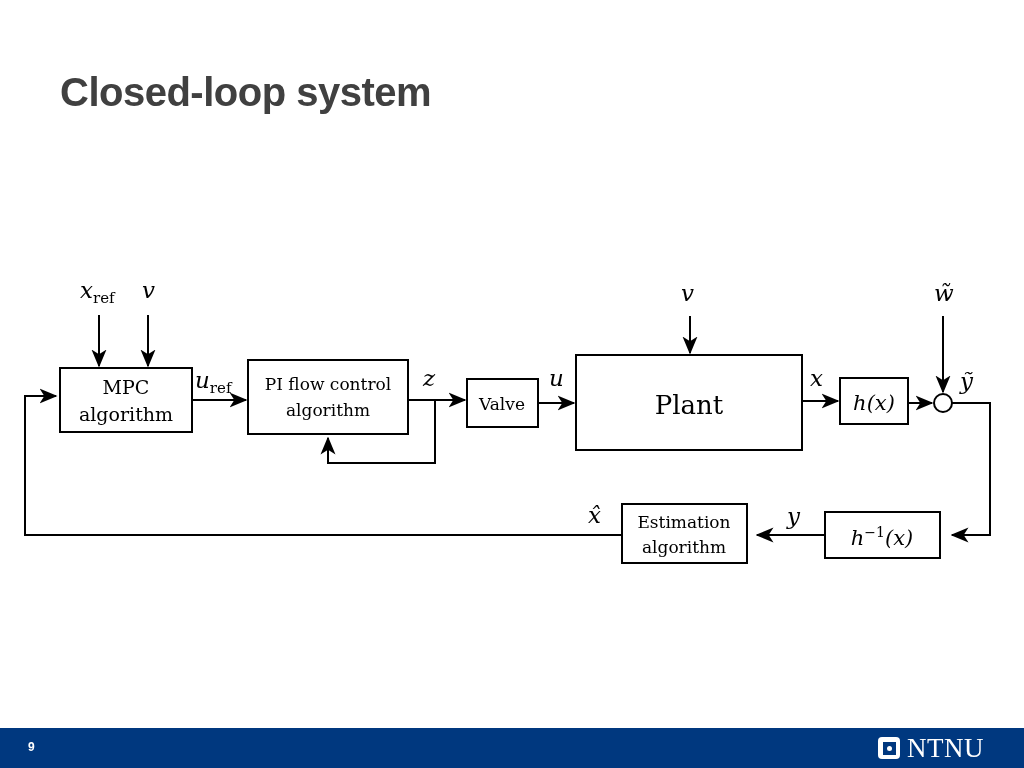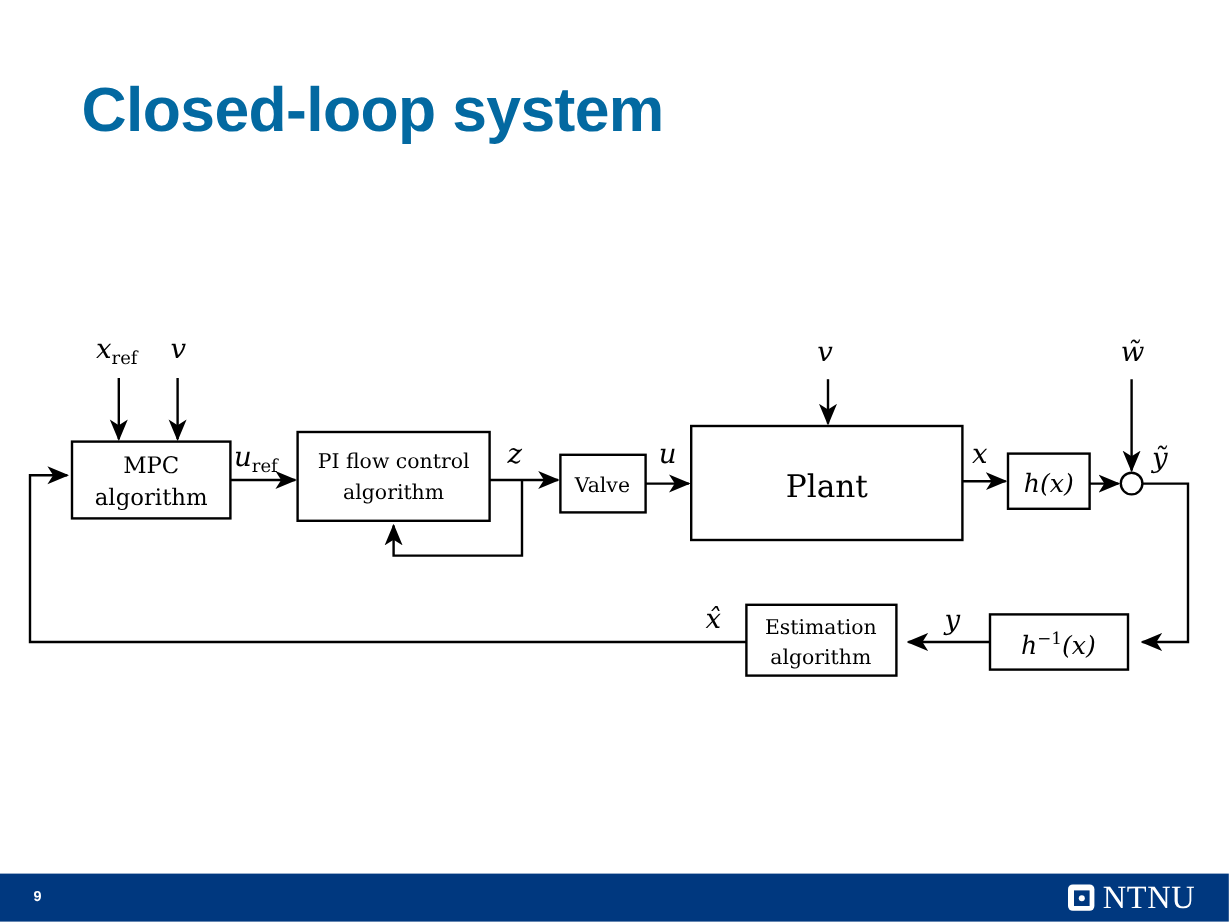--- a/index.html
+++ b/index.html
@@ -11,27 +11,27 @@
     width: 1024px;
     height: 768px;
     position: relative;
     overflow: hidden;
     font-family: "Liberation Sans", sans-serif;
   }
 
   
   #slide-title {
     position: absolute;
-    left: 68px;
+    left: 60px;
     top: 66px;
     font-family: "Liberation Sans", sans-serif;
     font-weight: bold;
-    font-size: 52px;
+    font-size: 40px;
     line-height: 52px;
-    color: #0369a1;
+    color: #404040;
     letter-spacing: -0.5px;
     white-space: nowrap;
   }
 
   
   #diagram {
     position: absolute;
     left: 0;
     top: 0;
     width: 1024px;
@@ -51,21 +51,21 @@
     position: absolute;
     left: 28px;
     top: 740px;
     font-family: "Liberation Sans", sans-serif;
     font-size: 12px;
     font-weight: bold;
     color: #ffffff;
   }
   #ntnu-logo {
     position: absolute;
-    right: 28px;
+    right: 40px;
     top: 733px;
     height: 30px;
     display: flex;
     align-items: center;
     gap: 7px;
   }
   #ntnu-mark {
     width: 22px;
     height: 22px;
     border-radius: 4px;

